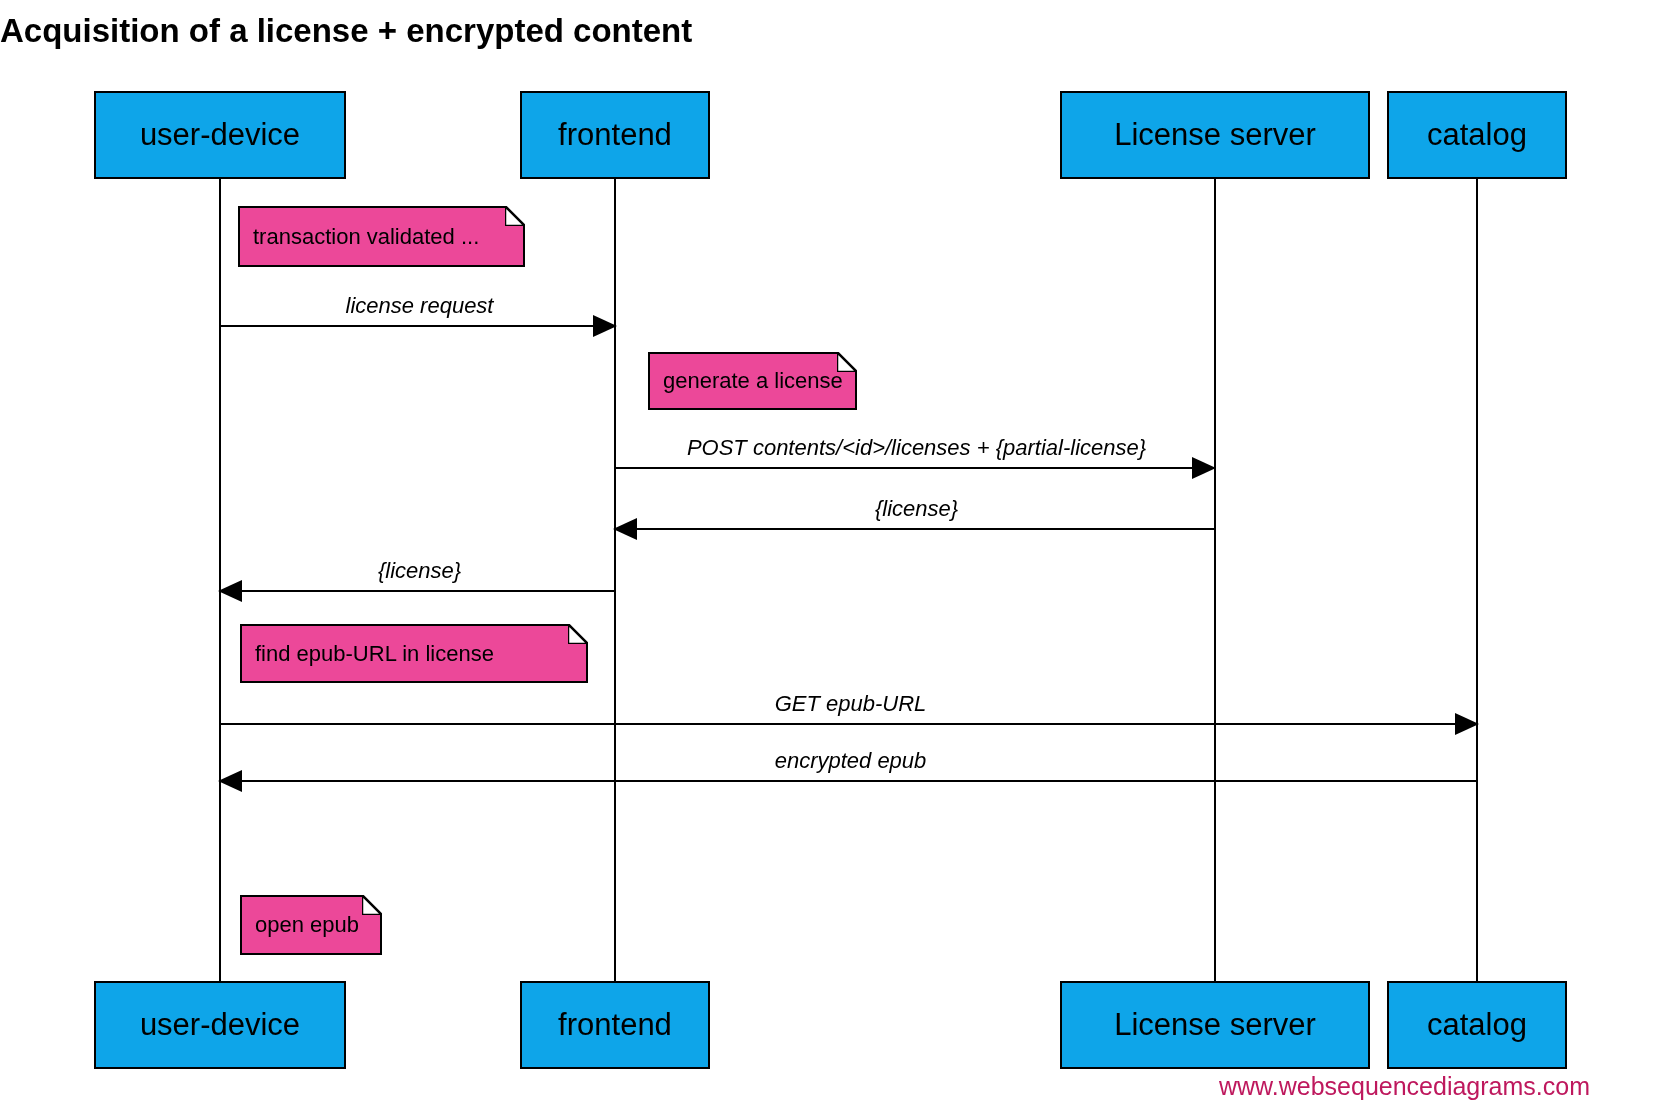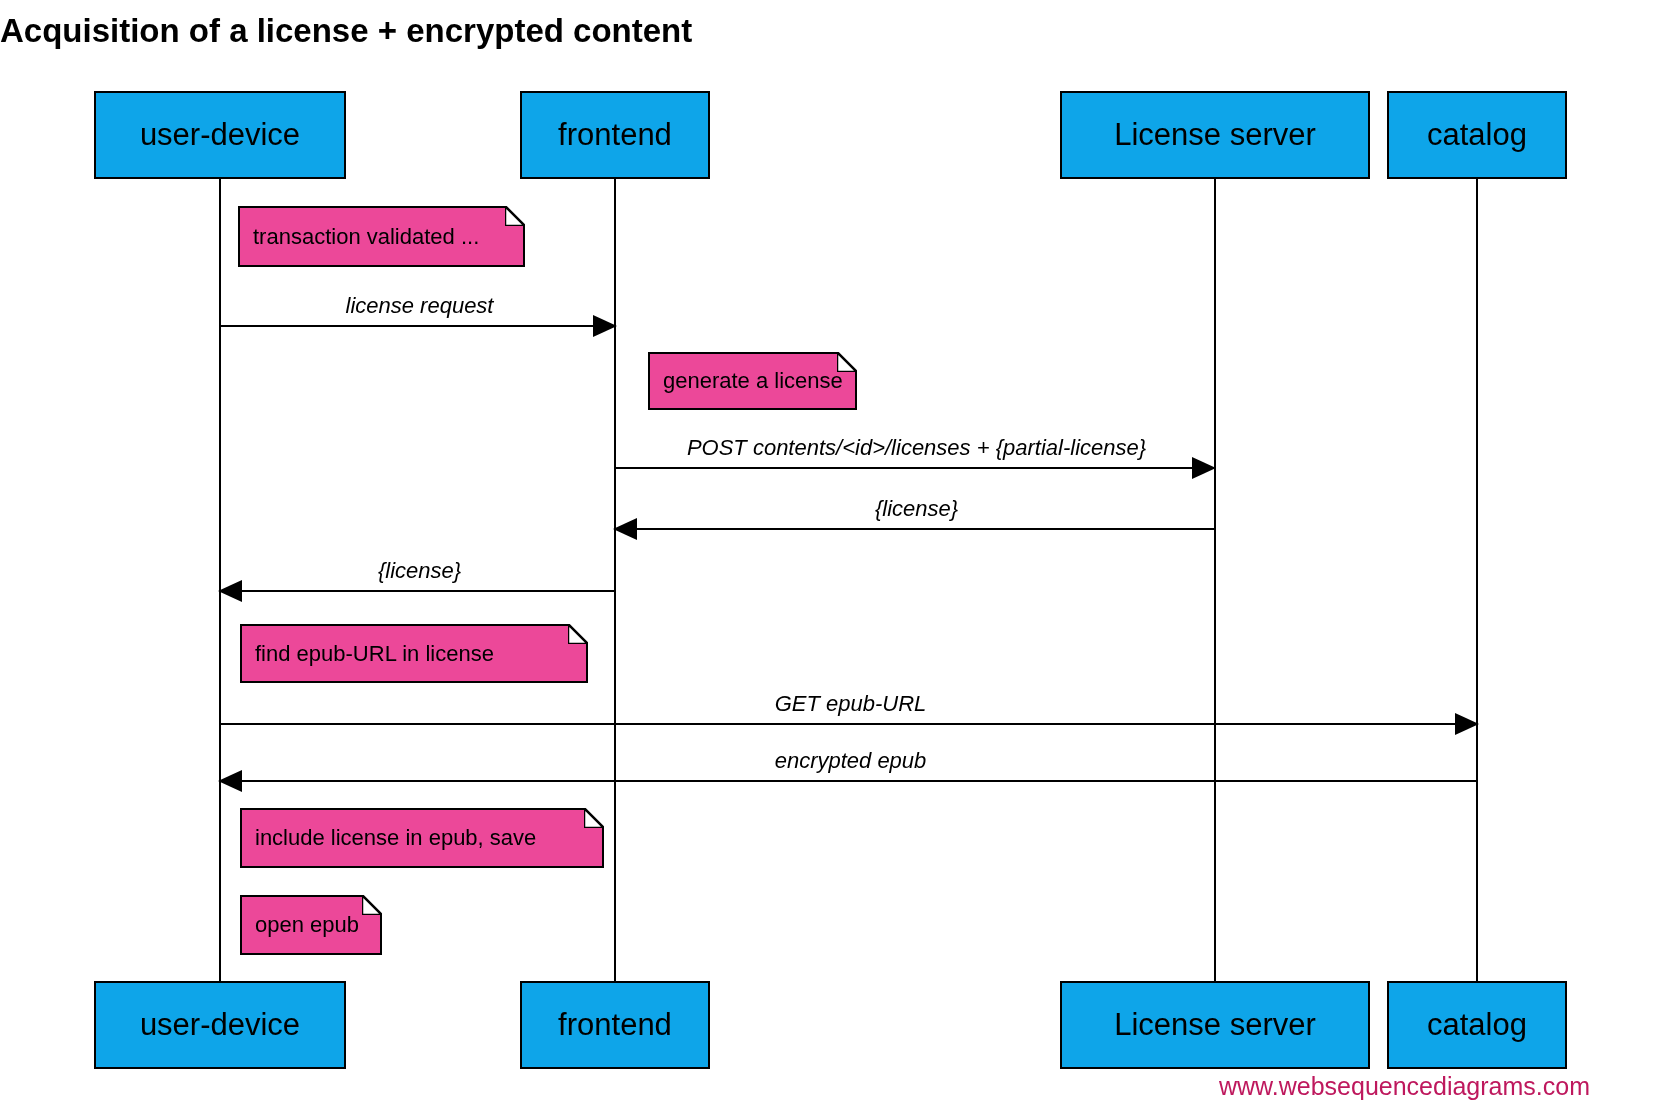--- a/index.html
+++ b/index.html
@@ -135,27 +135,20 @@
   </div>
 
   <div class="note" style="left:240px;top:624px;width:348px;height:59px;">
     <span>find epub-URL in license</span>
     <svg class="fold" viewBox="0 0 20 20">
       <polygon points="0,0 20,0 20,20" fill="#ffffff"></polygon>
       <polygon points="0,0 0,20 20,20" fill="#ffffff" stroke="#000000" stroke-width="2.5"></polygon>
     </svg>
   </div>
 
-  <div class="note" style="left:240px;top:808px;width:364px;height:60px;">
-    <span>include  license in epub, save</span>
-    <svg class="fold" viewBox="0 0 20 20">
-      <polygon points="0,0 20,0 20,20" fill="#ffffff"></polygon>
-      <polygon points="0,0 0,20 20,20" fill="#ffffff" stroke="#000000" stroke-width="2.5"></polygon>
-    </svg>
-  </div>
 
   <div class="note" style="left:240px;top:895px;width:142px;height:60px;">
     <span>open epub</span>
     <svg class="fold" viewBox="0 0 20 20">
       <polygon points="0,0 20,0 20,20" fill="#ffffff"></polygon>
       <polygon points="0,0 0,20 20,20" fill="#ffffff" stroke="#000000" stroke-width="2.5"></polygon>
     </svg>
   </div>
 
   <div class="watermark">www.websequencediagrams.com</div>

